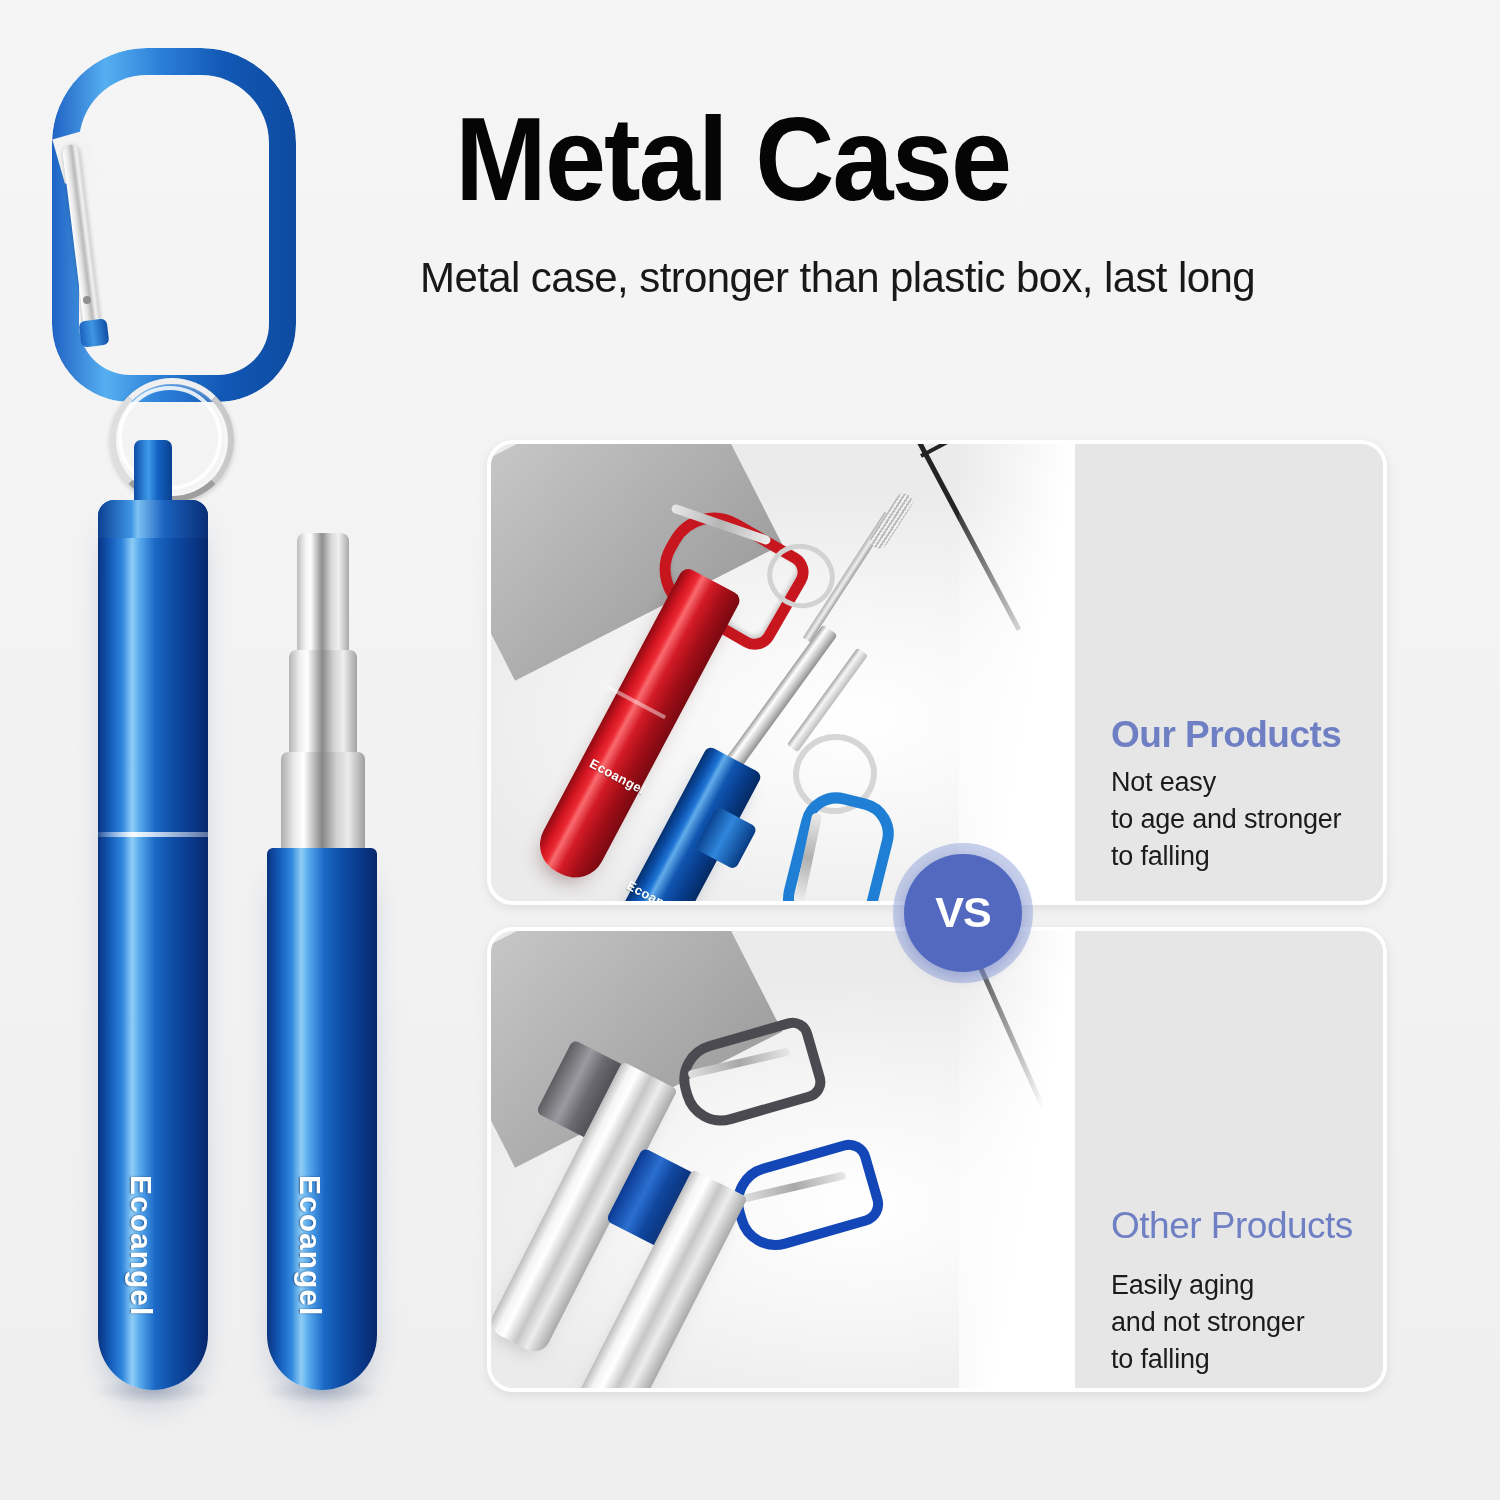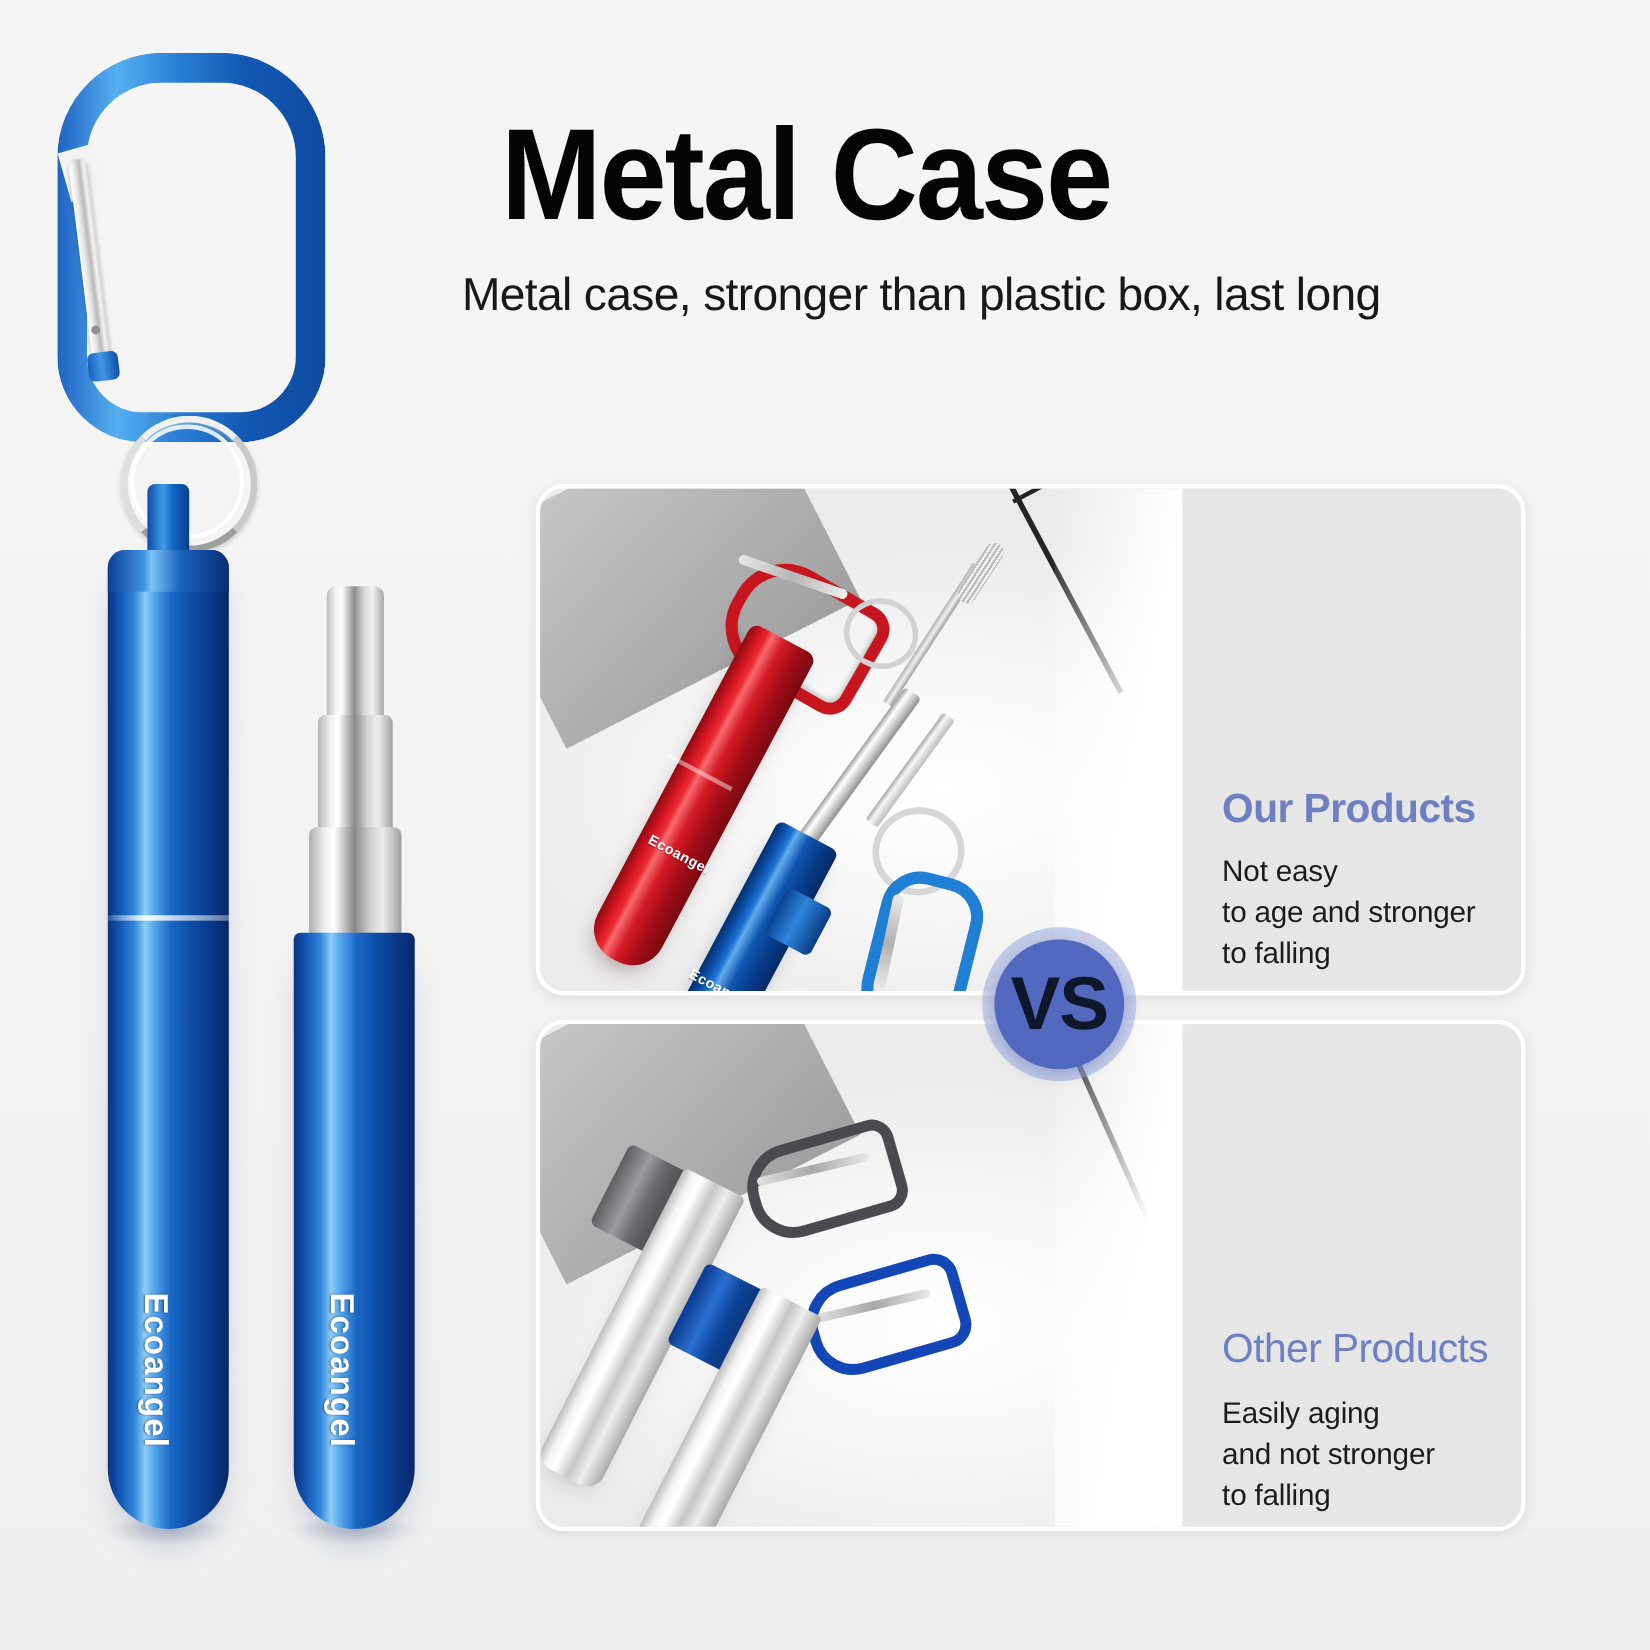--- a/index.html
+++ b/index.html
@@ -21,21 +21,21 @@
     line-height:1.0;
     letter-spacing:-2px;
     color:#050505;
     transform:scaleX(0.93);
     margin:0;
     white-space:nowrap;
   }
   .subtitle{
     font-size:42px;
     color:#181818;
-    margin-top:26px;
+    margin-top:36px;
     letter-spacing:-0.6px;
     white-space:nowrap;
   }
 
   
   .left-stage{position:absolute;left:0;top:0;width:430px;height:1500px;}
 
   
   .carabiner{position:absolute;left:52px;top:48px;width:210px;height:340px;}
   .cara-body{
@@ -175,21 +175,21 @@
     white-space:nowrap;
   }
   .panel-body{
     position:absolute;left:36px;
     font-size:27px;
     line-height:1.37;
     color:#1b1b1b;
     letter-spacing:-0.2px;
   }
   .head-top{top:270px;font-weight:bold;}
-  .body-top{top:330px;}
+  .body-top{top:320px;}
   .head-bottom{top:274px;}
   .body-bottom{top:336px;}
 
   
   .marble{
     position:absolute;inset:0;
     background:
       radial-gradient(ellipse 70% 50% at 62% 60%, #ffffff 0%, #f7f7f7 45%, #ebebeb 100%),
       linear-gradient(135deg,#f2f2f2,#fbfbfb);
   }
@@ -335,21 +335,21 @@
     position:absolute;left:5px;top:0px;width:140px;height:140px;border-radius:50%;
     background:rgba(146,163,218,.50);
   }
   .vs-core{
     position:absolute;left:16px;top:11px;width:118px;height:118px;border-radius:50%;
     background:#5369bf;
     display:flex;align-items:center;justify-content:center;
     box-shadow:0 4px 14px rgba(60,80,170,.3);
   }
   .vs-text{
-    color:#0f172a;font-weight:bold;font-size:68px;letter-spacing:-1px;
+    color:#ffffff;font-weight:bold;font-size:43px;letter-spacing:-1px;
     transform:translateY(-1px);
   }
 </style>
 </head>
 <body>
 
 <div id="page">
 
   <div class="header">
     <div class="title">Metal Case</div>

